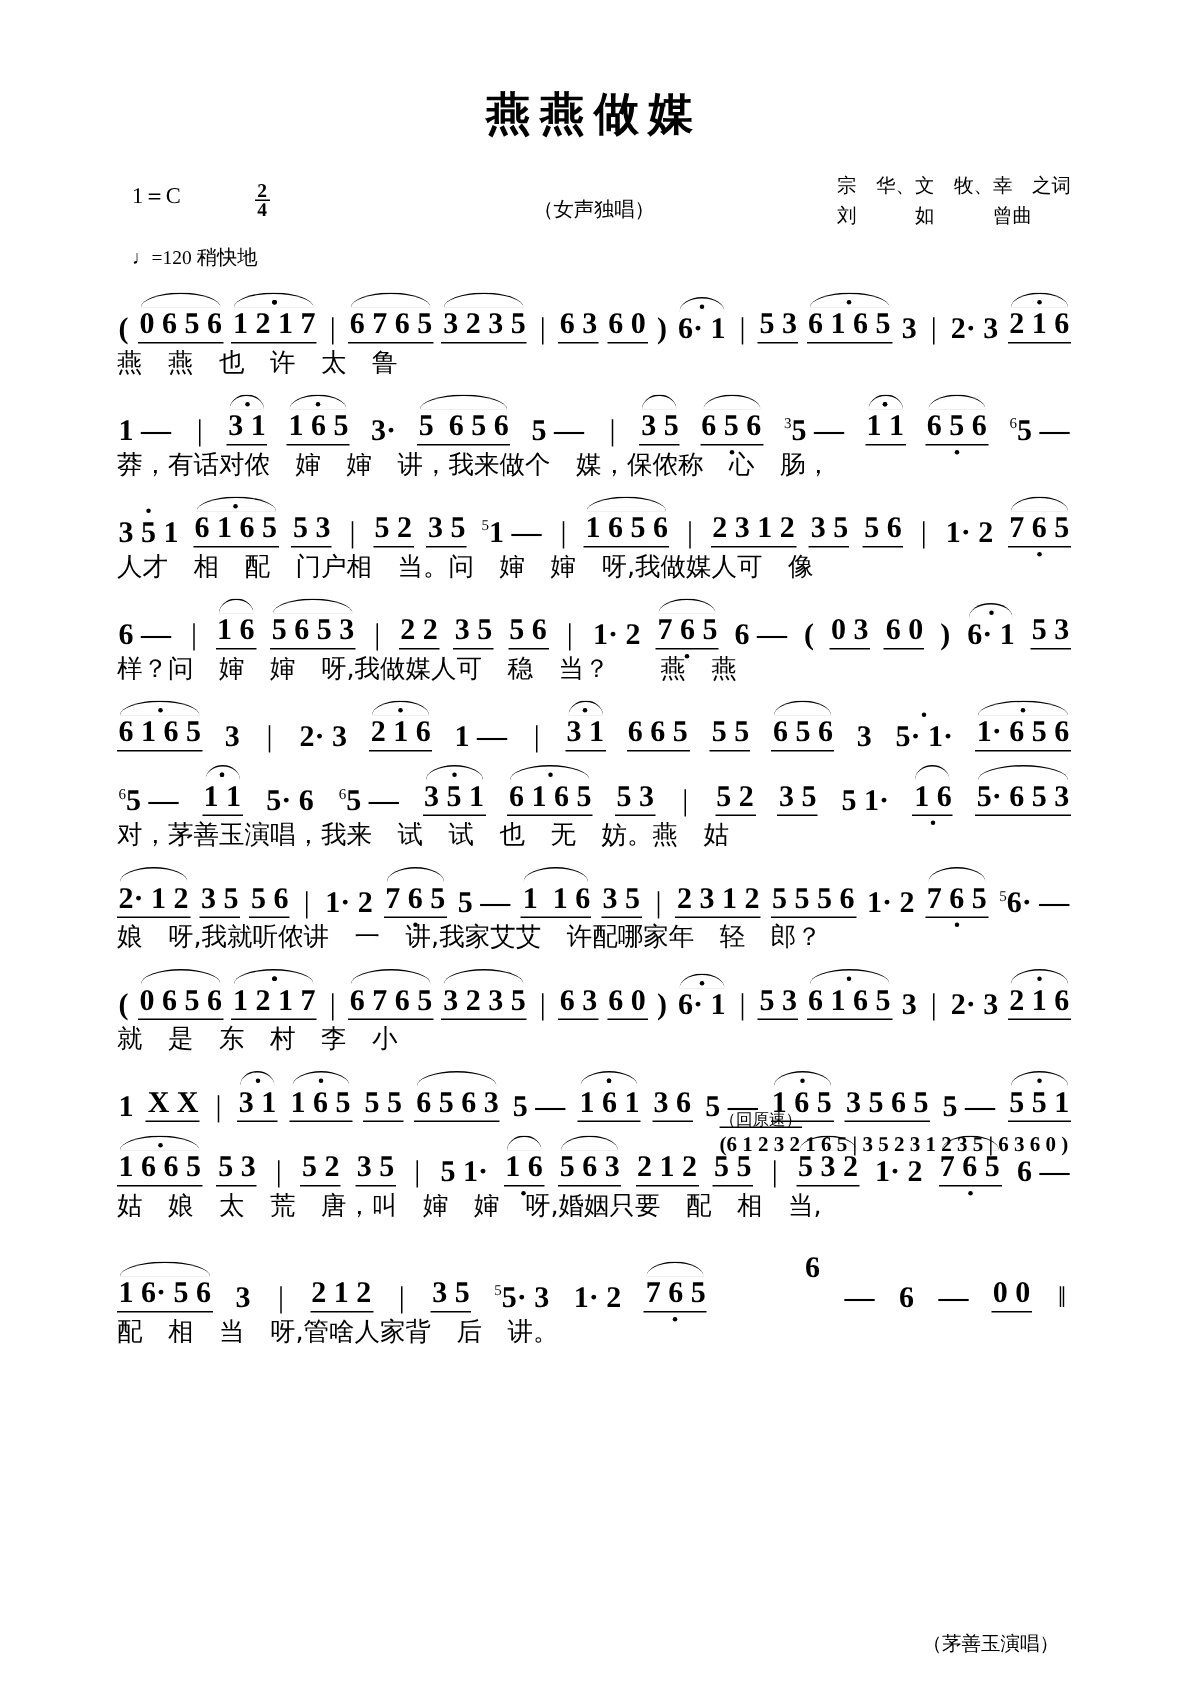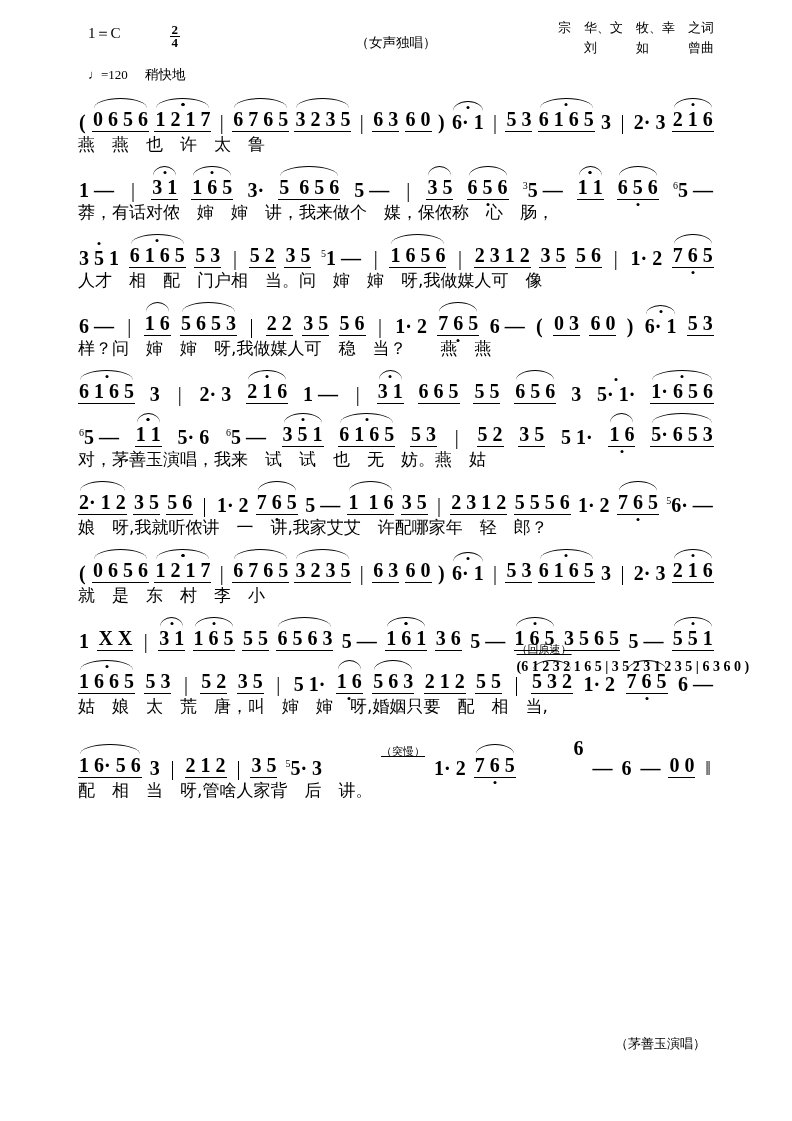--- a/index.html
+++ b/index.html
@@ -72,34 +72,33 @@
     font-family: "DejaVu Sans", sans-serif;
     font-size: 13.5px;
   }
   .credits {
     position: absolute;
     right: 78px;
     top: 14px;
     font-family: "DejaVu Sans", sans-serif;
     font-size: 13px;
     line-height: 1.55;
-    text-align: right;
+    text-align: left;
     white-space: pre;
   }
   .tempo {
     position: absolute;
     left: 88px;
     top: 62px;
     font-family: "Liberation Serif", serif;
     font-size: 13px;
   }
   .tempo .tempo-text {
     font-family: "DejaVu Sans", sans-serif;
     font-size: 13.5px;
-    margin-left: 14px;
   }
 
   
   .systems {
     position: relative;
     margin-top: 26px;
     padding: 0 78px 0 78px;
   }
   .system {
     position: relative;
@@ -188,20 +187,21 @@
     font-size: 11px;
     font-weight: normal;
     text-decoration: underline;
   }
 </style>
 </head>
 <body>
 
 <div class="sheet">
 
+  <div class="title">燕燕做媒</div>
 
   <div class="meta-row">
     <div class="key-sig">
       <span>1＝C</span>
       <span class="frac">
         <span class="num">2</span>
         <span class="den">4</span>
       </span>
     </div>
     <div class="voice-note">（女声独唱）</div>
@@ -432,23 +432,20 @@
 
     <div class="system">
       <div class="notes-line" style="height:56px;">
         <span class="tok beam slur">1&nbsp;6·&nbsp;5&nbsp;6</span>
         <span class="tok">3</span>
         <span class="tok bar">|</span>
         <span class="tok beam">2&nbsp;1&nbsp;2</span>
         <span class="tok bar">|</span>
         <span class="tok beam">3&nbsp;5</span>
         <span class="tok"><span class="small-num">5</span>5·&nbsp;3</span>
-        <span class="tok">
-          <span class="note-annot">（突慢）</span>
-        </span>
         <span class="tok">1·&nbsp;2</span>
         <span class="tok beam slur">7&nbsp;<span class="oct-dn">6</span>&nbsp;5</span>
         <span class="tok" style="position:relative;">
           <span class="note-annot" style="position:absolute; top:-34px; left:-6px; white-space:nowrap;">（回原速）</span>
           <span style="position:absolute; top:-18px; left:-6px; white-space:nowrap; font-size:14px;">(6 1 2 3  2 1 6 5 | 3 5 2 3  1 2 3 5 | 6 3  6 0 )</span>
           6
         </span>
         <span class="tok">—</span>
         <span class="tok">6</span>
         <span class="tok">—</span>

